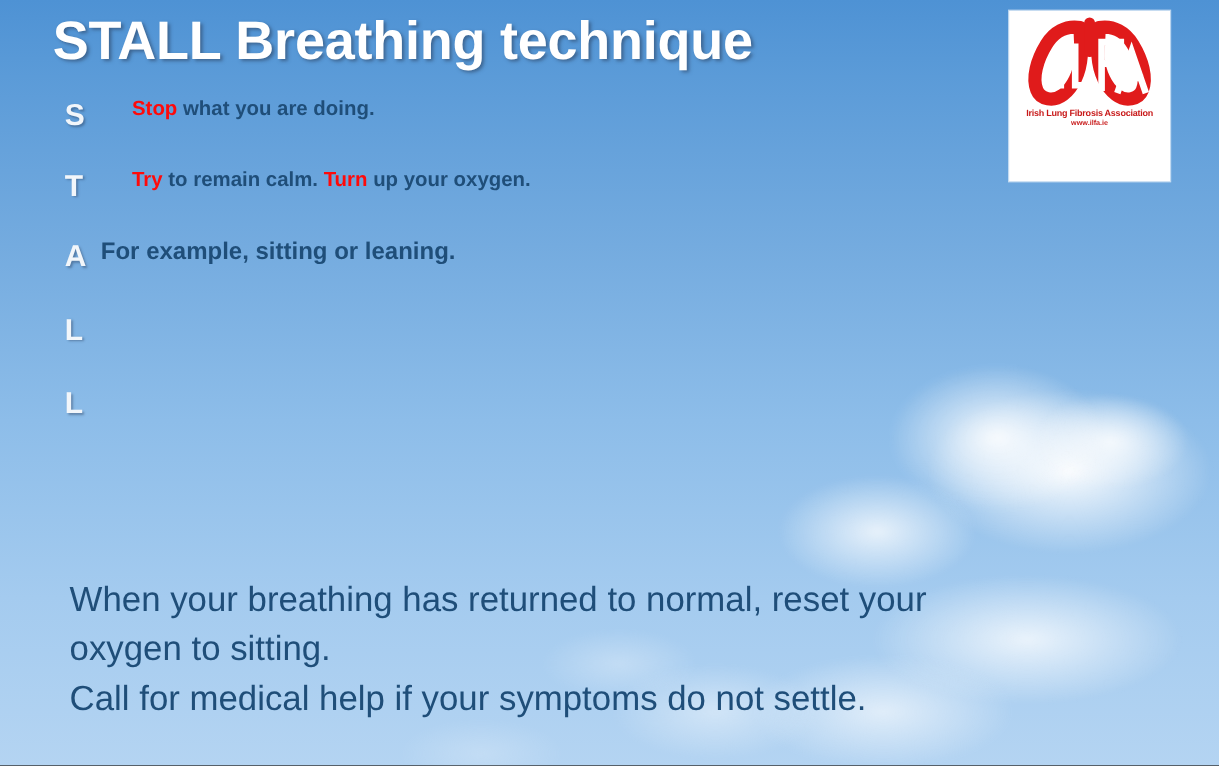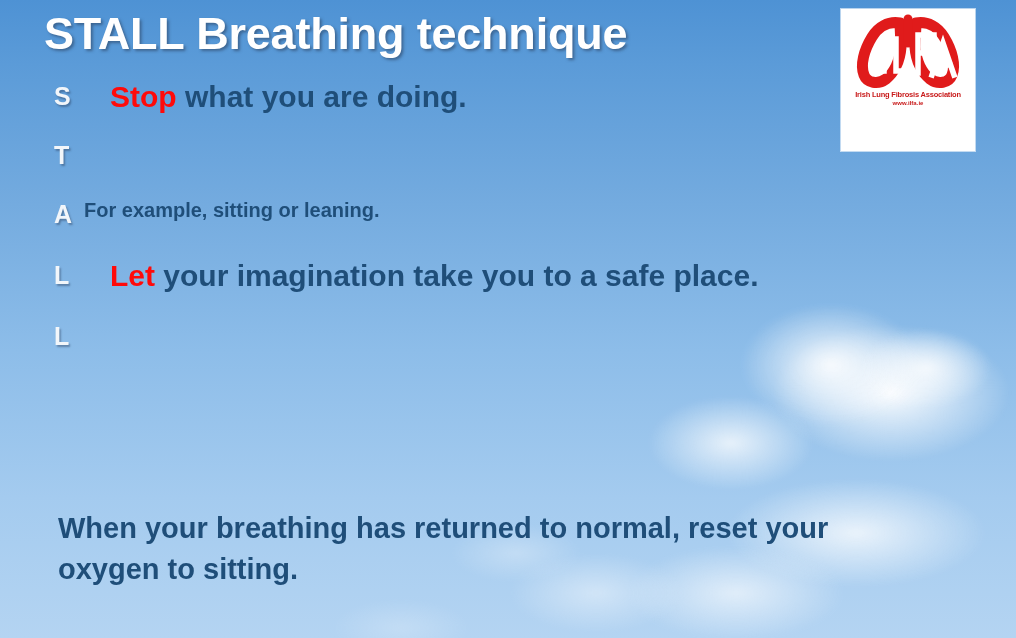--- a/index.html
+++ b/index.html
@@ -113,21 +113,21 @@
     left: 54px;
     top: 0;
     width: 42px;
     font-size: 25px;
     font-weight: bold;
     color: #f2f6fa;
     text-shadow: 1.5px 1.5px 2px rgba(40,60,90,0.45);
   }
   .body {
     margin-left: 110px;
-    font-size: 30px;
+    font-size: 17px;
     font-weight: bold;
     color: #1f4e79;
     line-height: 1.0;
     white-space: nowrap;
   }
   .body .kw { color: #ff0a0a; }
   .cont {
     margin-left: 84px;
     font-size: 20px;
     font-weight: bold;
@@ -139,24 +139,24 @@
   .r-s  { margin-top: 0px;  }
   .r-t  { margin-top: 29px; }
   .r-a  { margin-top: 29px; }
   .r-l1 { margin-top: 31px; }
   .r-l2 { margin-top: 31px; }
 
   
   .footer {
     position: absolute;
     left: 58px;
-    top: 508px;
+    top: 480px;
     width: 930px;
     font-size: 29px;
-    font-weight: bold;
+    font-weight: normal;
     color: #1f4e79;
     line-height: 1.43;
   }
   .footer div { white-space: nowrap; }
 </style>
 </head>
 <body>
 
 <div id="slide">
 
@@ -200,38 +200,39 @@
 
     <div class="row r-s">
       <span class="letter">S</span>
       <div class="body">
         <span class="kw">Stop</span><span> what you are doing.</span>
       </div>
     </div>
 
     <div class="row r-t">
       <span class="letter">T</span>
+      <div class="body">
+        <span class="kw">Try</span><span> to remain calm. </span><span class="kw">Turn</span><span> up your oxygen.</span>
+      </div>
     </div>
 
     <div class="row r-a">
       <span class="letter">A</span>
       <div class="cont">For example, sitting or leaning.</div>
     </div>
 
     <div class="row r-l1">
       <span class="letter">L</span>
-      <div class="body">
-        <span class="kw">Let</span><span> your imagination take you to a safe place.</span>
-      </div>
     </div>
 
     <div class="row r-l2">
       <span class="letter">L</span>
     </div>
 
   </div>
 
   <div class="footer">
     <div>When your breathing has returned to normal, reset your</div>
     <div>oxygen to sitting.</div>
+    <div>Call for medical help if your symptoms do not settle.</div>
   </div>
 
 </div>
 
 </body></html>

